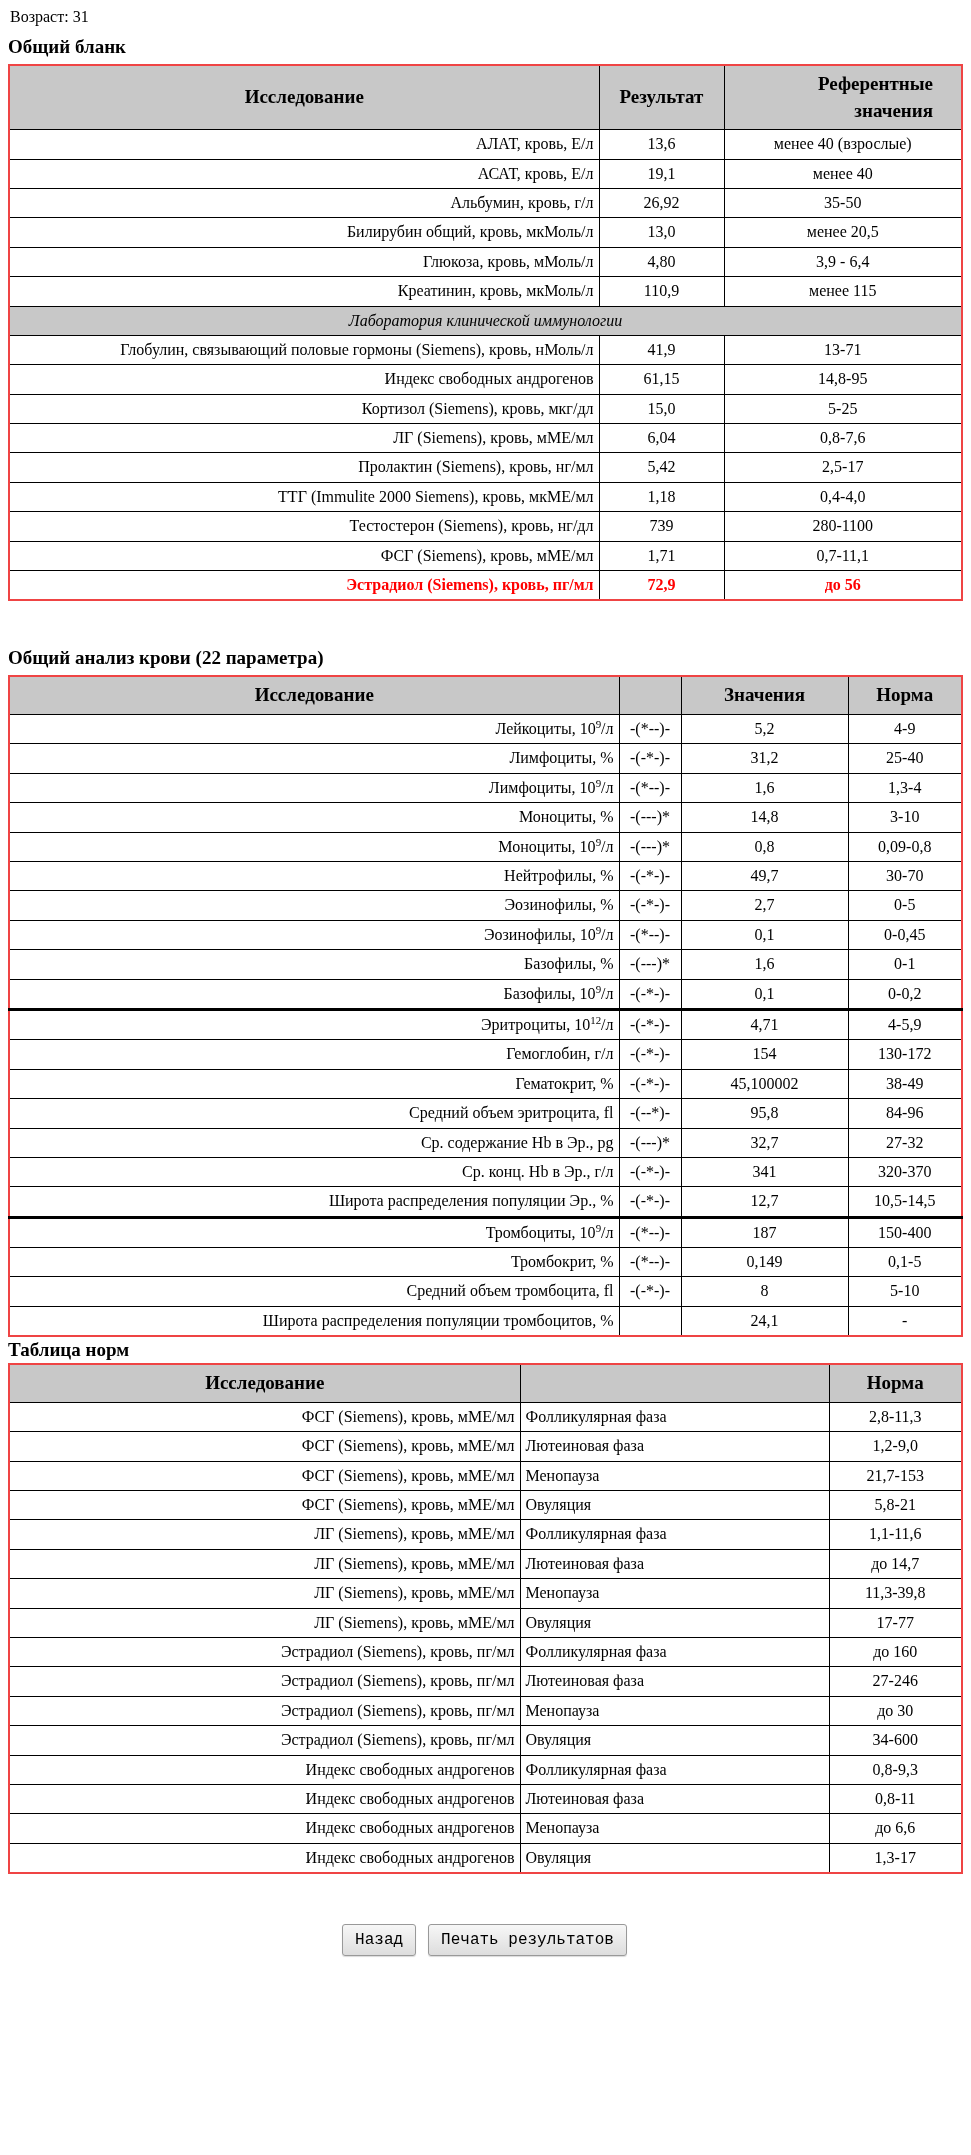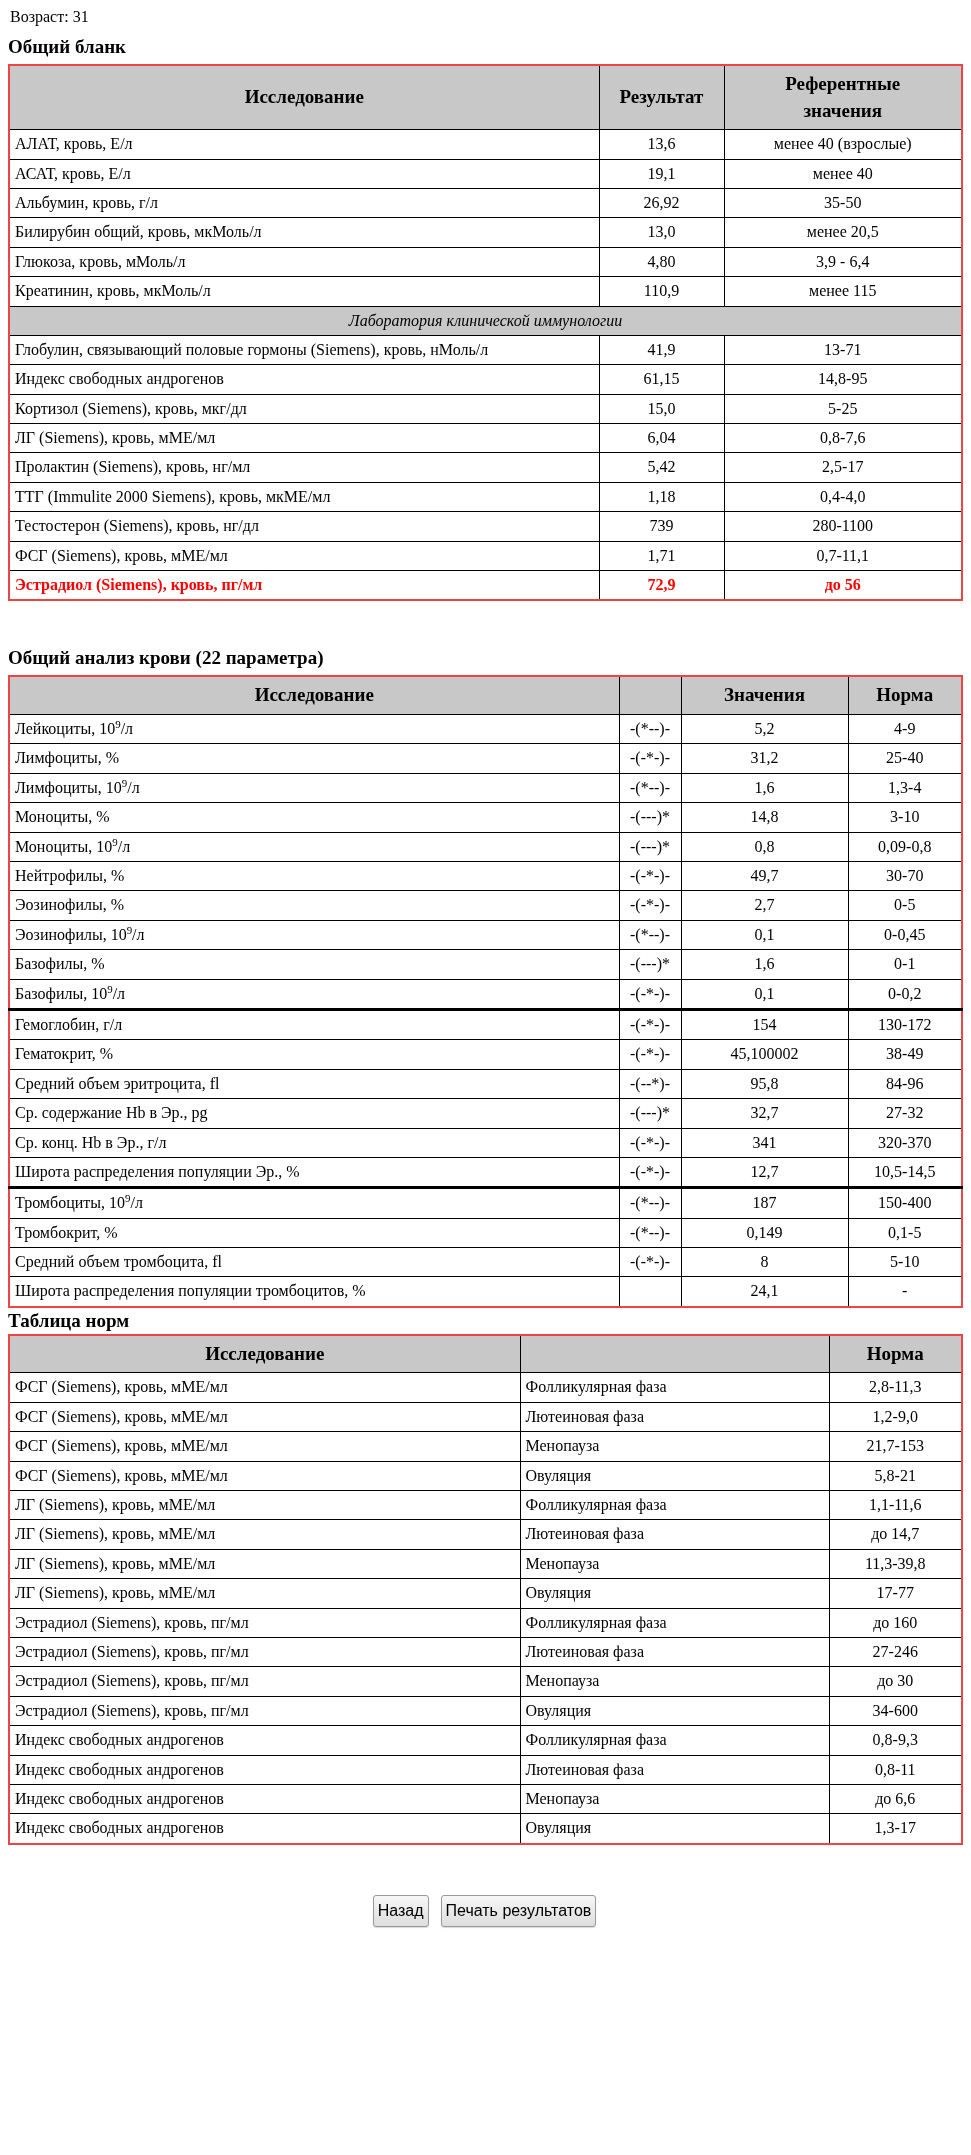--- a/index.html
+++ b/index.html
@@ -24,36 +24,36 @@
     border:1px solid #000;
     padding:3px 5px;line-height:1.4;
     overflow:hidden;word-wrap:break-word;
   }
   .tbl th{
     background:var(--header-bg,#c8c8c8);
     font-size:19px;font-weight:bold;text-align:center;
     padding:5px 4px;
   }
   
-  .t-general th:nth-child(3){padding-left:28px;padding-right:28px;}
+  .t-general th:nth-child(3){padding-left:28px;padding-right:28px;text-align:right;}
   .tbl td{text-align:center;}
-  .tbl td:first-child{text-align:left;}
+  .tbl td:first-child{text-align:right;}
   .t-norms td:nth-child(2){text-align:left;}
   td.section{
     background:var(--header-bg,#c8c8c8);
     font-style:italic;text-align:center !important;
   }
   tr.highlight td{color:var(--alert,#ff0000);font-weight:bold;}
   tr.group-end td{border-bottom:3px solid #000;}
   sup{font-size:0.68em;line-height:0;}
   .btn-row{width:953px;text-align:center;margin-top:50px;}
   .btn{
-    font-family:Liberation Sans, sans-serif;
+    font-family:Liberation Mono, monospace;
     font-size:16px;color:#000;
-    padding:6px 4px;margin:0 4px;
+    padding:6px 12px;margin:0 4px;
     background:linear-gradient(#f7f7f7,#dddddd);
     border:1px solid #999;border-radius:3px;
     box-shadow:0 1px 1px rgba(0,0,0,.15);
     cursor:pointer;
   }
 </style>
 </head>
 <body>
 
 <p class="age">Возраст: 31</p>
@@ -225,20 +225,26 @@
         <td>1,6</td>
         <td>0-1</td>
       </tr>
       <tr class="group-end">
         <td>Базофилы, 10<sup>9</sup>/л</td>
         <td>-(-*-)-</td>
         <td>0,1</td>
         <td>0-0,2</td>
       </tr>
       <tr>
+        <td>Эритроциты, 10<sup>12</sup>/л</td>
+        <td>-(-*-)-</td>
+        <td>4,71</td>
+        <td>4-5,9</td>
+      </tr>
+      <tr>
         <td>Гемоглобин, г/л</td>
         <td>-(-*-)-</td>
         <td>154</td>
         <td>130-172</td>
       </tr>
       <tr>
         <td>Гематокрит, %</td>
         <td>-(-*-)-</td>
         <td>45,100002</td>
         <td>38-49</td>

